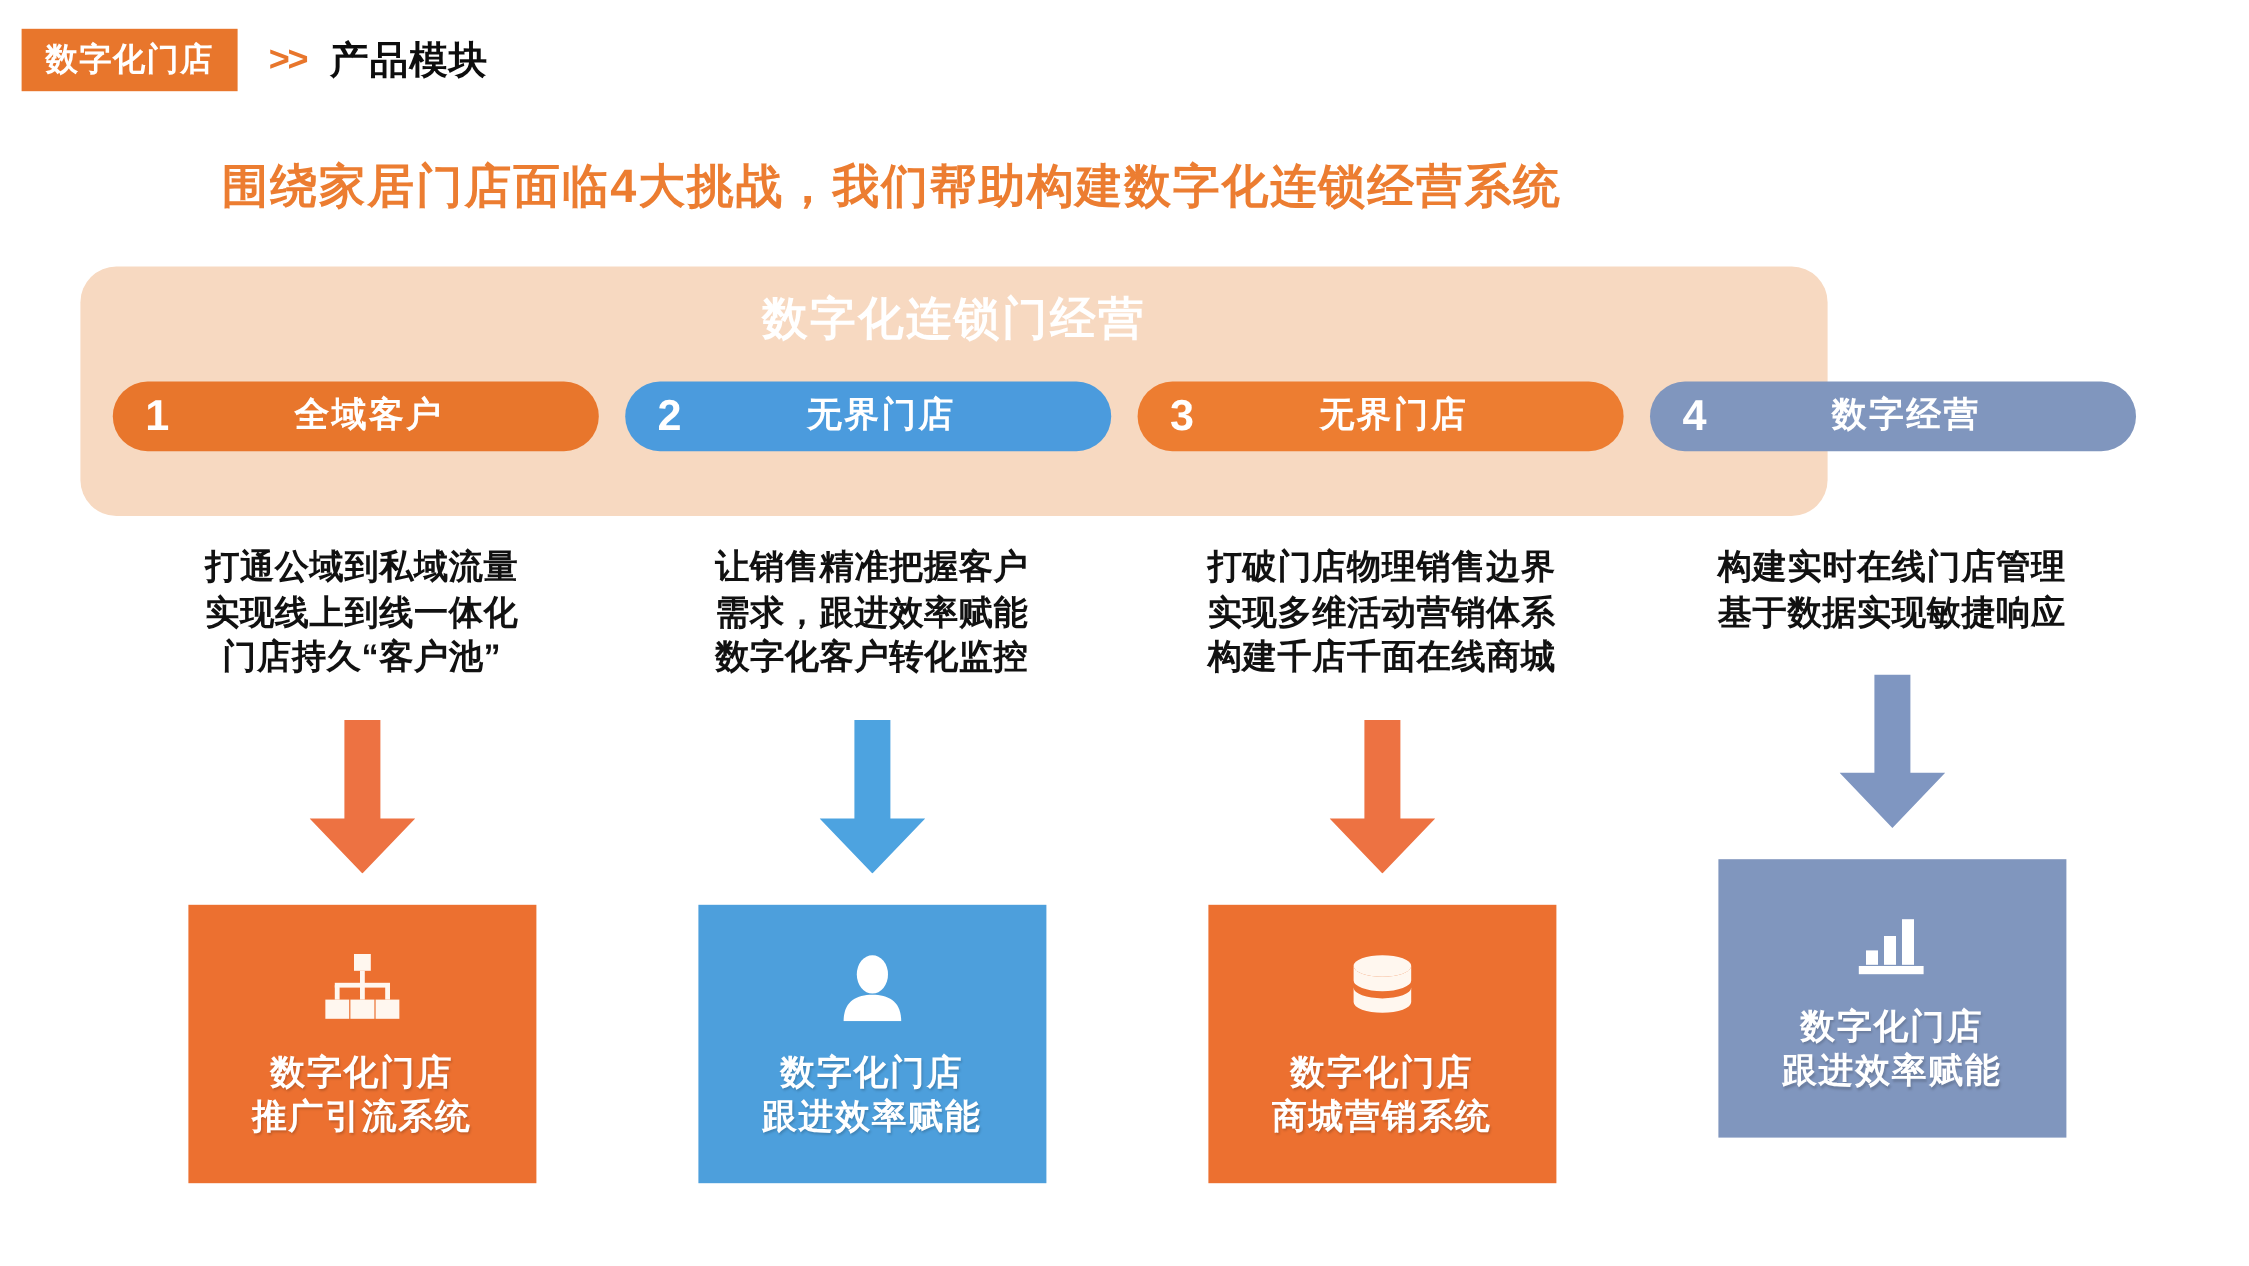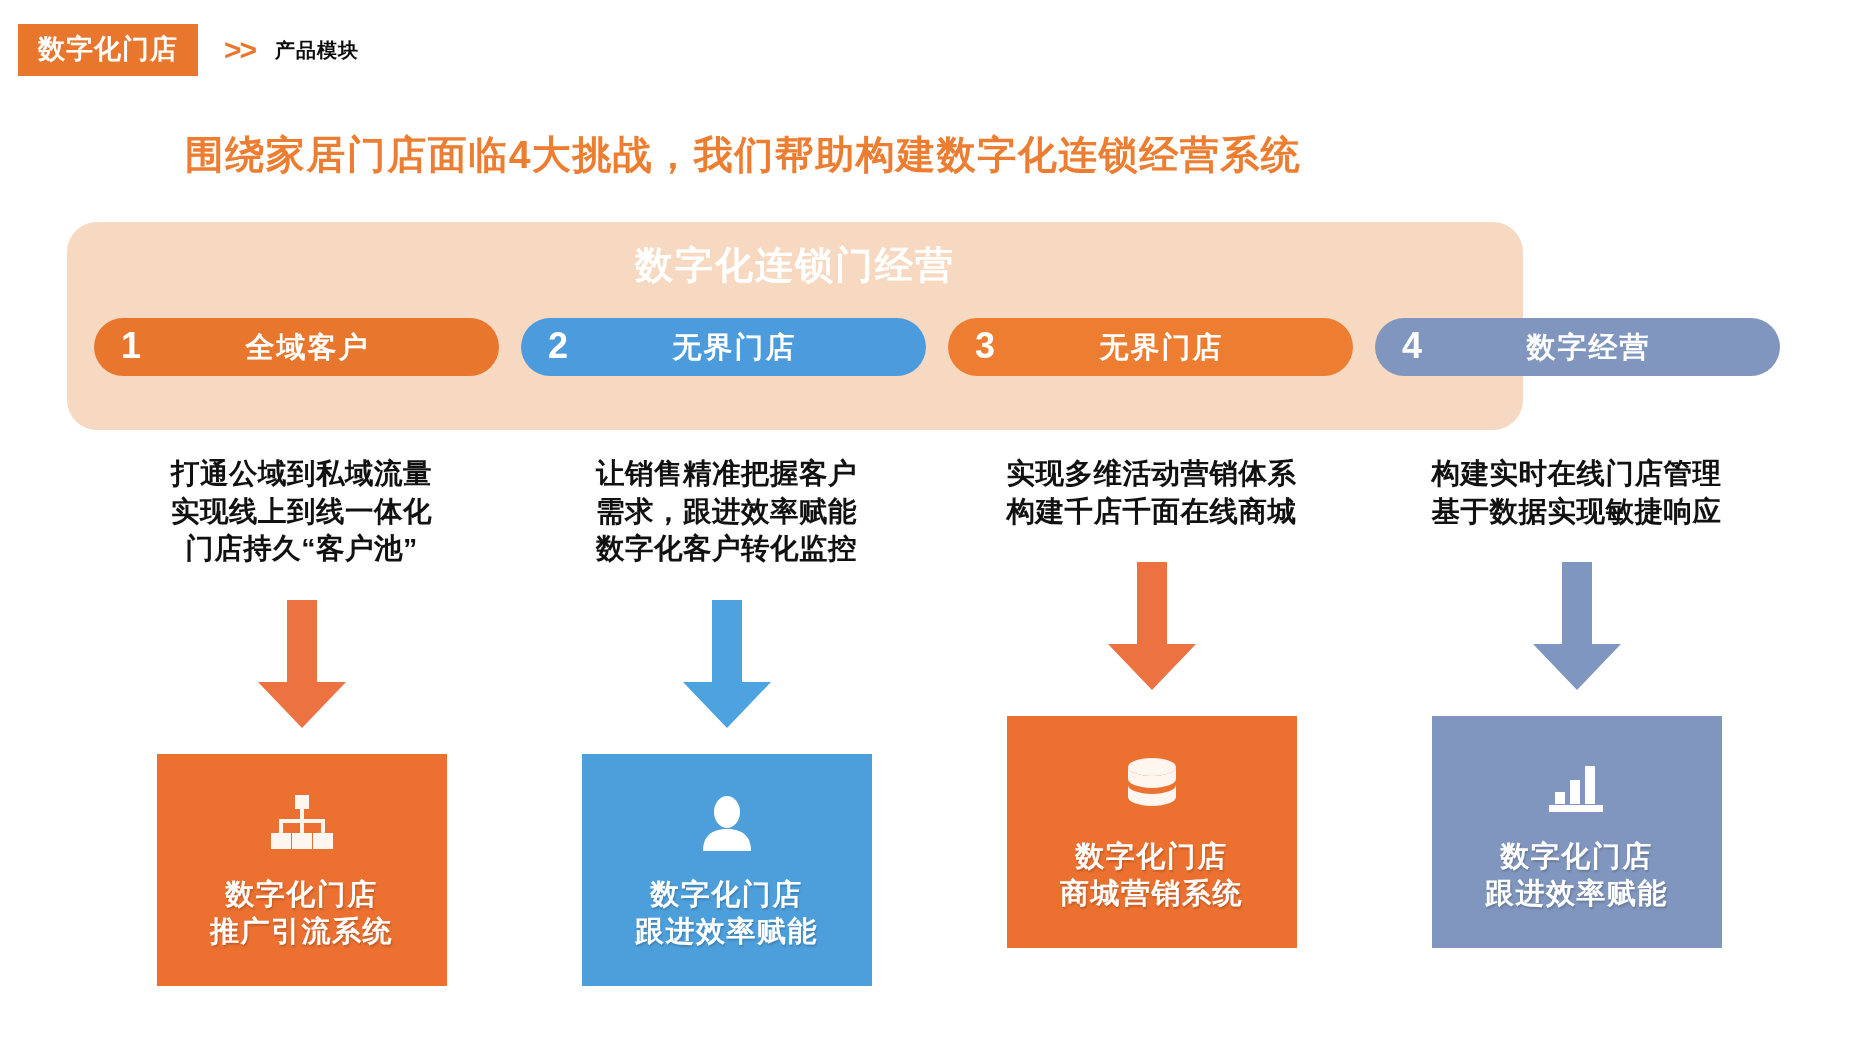--- a/index.html
+++ b/index.html
@@ -37,21 +37,21 @@
   #crumb-sep {
     color: #E8762C;
     font-size: 30px;
     font-weight: bold;
     margin: 0 20px 0 26px;
     letter-spacing: -2px;
     line-height: 1;
   }
   #crumb-current {
     color: #0d0d0d;
-    font-size: 20px;
+    font-size: 32px;
     font-weight: bold;
     letter-spacing: 1px;
     line-height: 1;
   }
 
   
   #main-title {
     position: absolute;
     top: 128px;
     left: 0;
@@ -111,20 +111,21 @@
     padding-bottom: 2px;
   }
   .pill-label {
     font-size: 29px;
     font-weight: bold;
     letter-spacing: 2px;
     flex: 1 1 auto;
     text-align: center;
     padding-right: 52px;
     line-height: 1;
+    font-family: Liberation Mono, monospace;
   }
 
   
   #columns {
     position: absolute;
     left: 94px;
     top: 455px;
     width: 1690px;
     display: flex;
     gap: 10px;
@@ -263,20 +264,21 @@
       </div>
       <div class="card-label">
         <div>数字化门店</div>
         <div>跟进效率赋能</div>
       </div>
     </div>
   </div>
 
   <div class="column">
     <div class="col-desc">
+      <div>打破门店物理销售边界</div>
       <div>实现多维活动营销体系</div>
       <div>构建千店千面在线商城</div>
     </div>
     <svg class="arrow" viewBox="0 0 88 128">
       <polygon points="29,0 59,0 59,82 88,82 44,128 0,82 29,82" fill="#ED7242"></polygon>
     </svg>
     <div class="card" style="background:#EC7030;">
       <div class="card-icon">
         <svg width="58" height="56" viewBox="0 0 58 56">
           <ellipse cx="29" cy="10" rx="24" ry="9" fill="#fff7ef"></ellipse>

